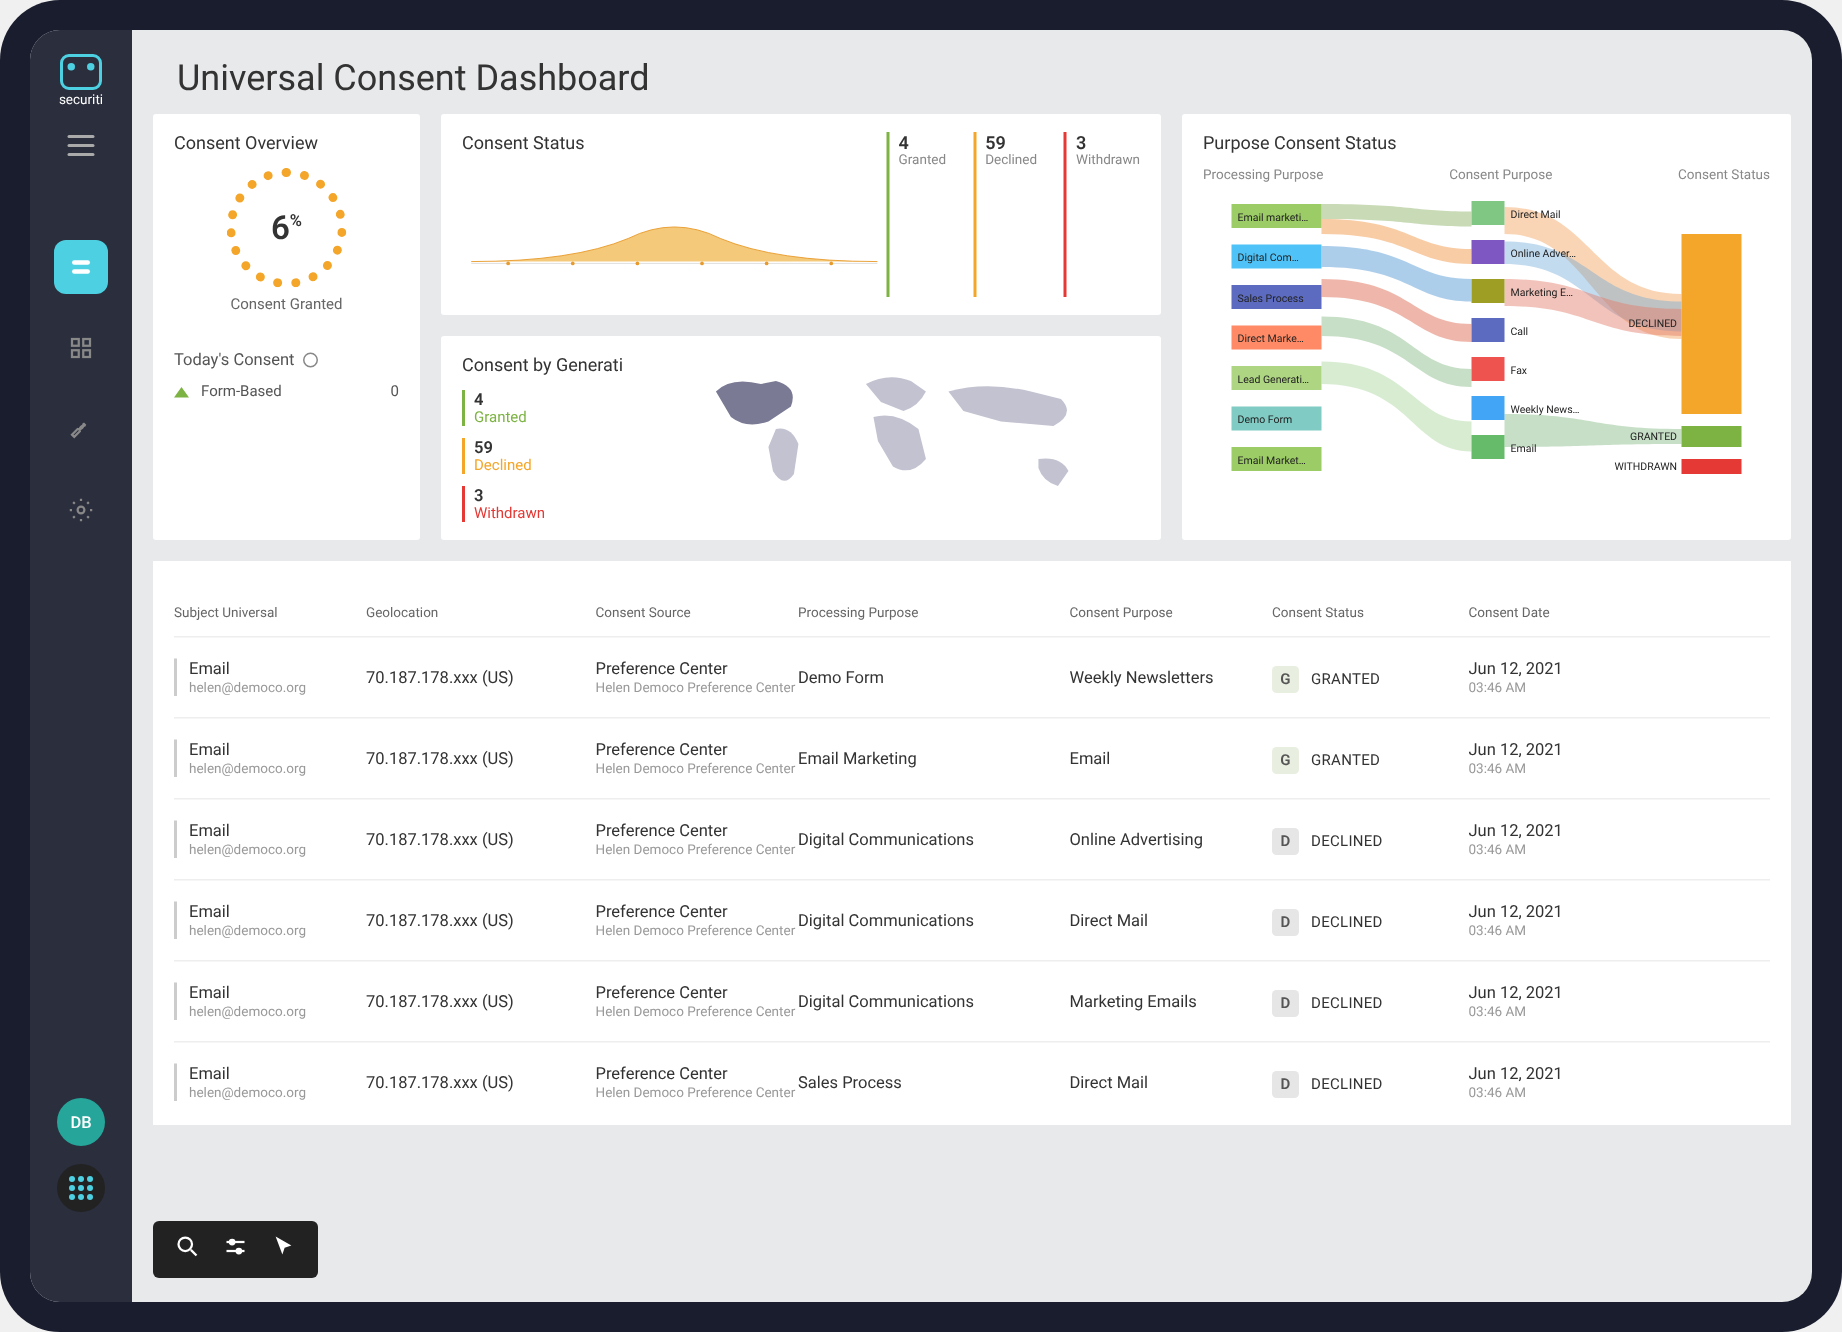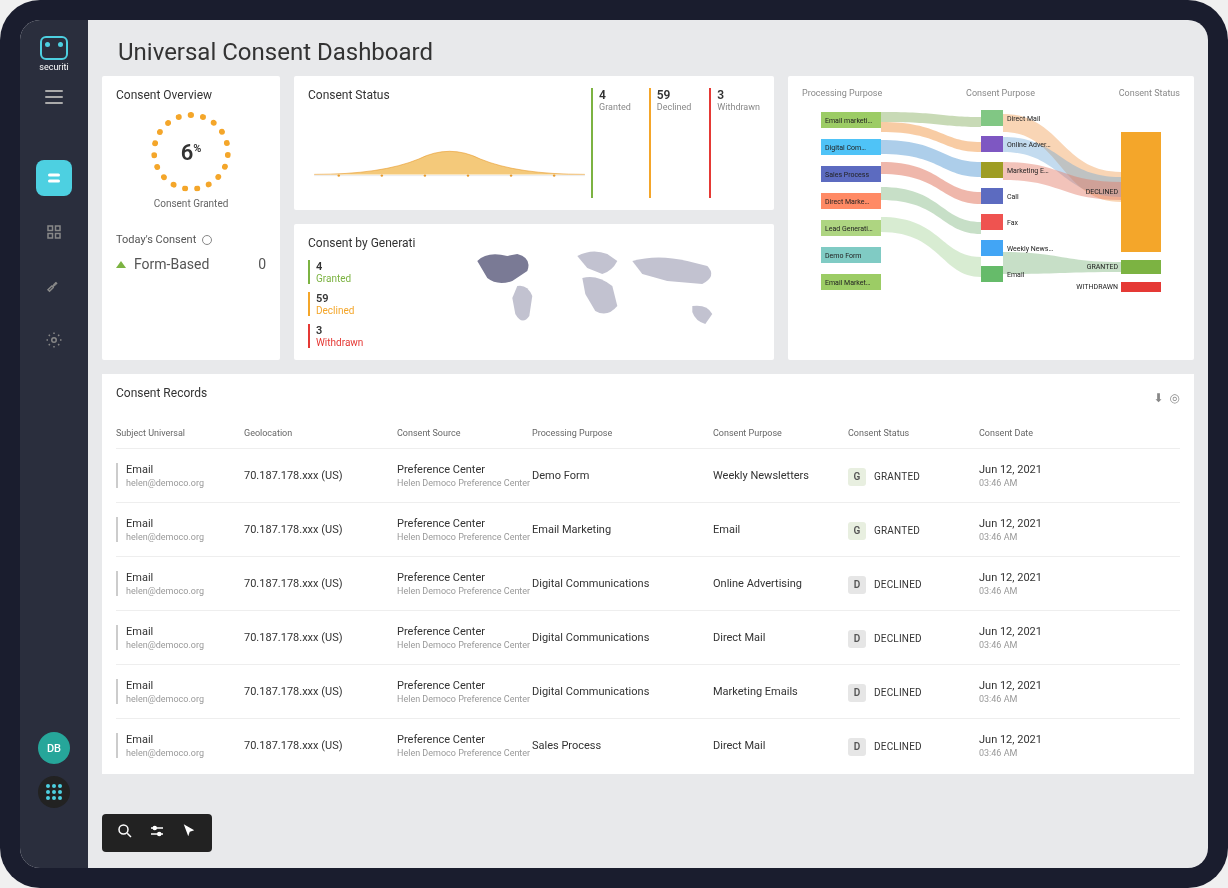--- a/index.html
+++ b/index.html
@@ -29,21 +29,21 @@
 .cards-row { display: flex; gap: 14px; padding: 0 14px; }
 .card { background: #fff; border-radius: 2px; padding: 12px 14px; }
 .card-title { font-size: 12px; color: #333; margin-bottom: 10px; }
 .overview-card { width: 178px; }
 .gauge { width: 80px; height: 80px; margin: 8px auto 6px; border-radius: 50%; border: 6px dotted #f4a62a; display: flex; align-items: center; justify-content: center; position: relative; }
 .gauge-value { font-size: 22px; font-weight: 600; color: #333; }
 .gauge-pct { font-size: 11px; vertical-align: super; }
 .gauge-label { text-align: center; font-size: 10px; color: #666; }
 .today-row { margin-top: 24px; display: flex; align-items: center; gap: 6px; font-size: 11px; color: #555; }
 .clock { width: 10px; height: 10px; border: 1px solid #888; border-radius: 50%; }
-.form-row { display: flex; align-items: center; justify-content: space-between; margin-top: 10px; font-size: 14px; color: #555; }
+.form-row { display: flex; align-items: center; justify-content: space-between; margin-top: 10px; font-size: 10px; color: #555; }
 .tri-up { width: 0; height: 0; border-left: 5px solid transparent; border-right: 5px solid transparent; border-bottom: 7px solid #7cb342; }
 .mid-col { width: 480px; display: flex; flex-direction: column; gap: 14px; }
 .status-card { display: flex; justify-content: space-between; }
 .stats { display: flex; gap: 18px; }
 .stat { border-left: 2px solid; padding-left: 6px; }
 .stat.green { border-color: #7cb342; }
 .stat.orange { border-color: #f4a62a; }
 .stat.red { border-color: #e53935; }
 .stat-num { font-size: 12px; font-weight: 600; color: #333; }
 .stat-label { font-size: 9px; color: #888; }
@@ -229,20 +229,21 @@
             <path d="M120 20 Q135 12 150 18 L160 25 Q155 35 145 38 L130 32 Z"></path>
             <path d="M125 42 Q140 38 155 50 L160 70 Q150 82 138 75 L128 58 Z"></path>
             <path d="M175 25 Q200 18 230 25 L250 30 Q260 40 245 48 L210 45 L185 38 Z"></path>
             <path d="M235 70 Q250 68 255 78 L248 88 Q238 85 235 76 Z"></path>
           </g>
         </svg>
       </div>
     </div>
 
     <div class="card sankey-card">
+      <div class="card-title">Purpose Consent Status</div>
       <div class="sankey-cols">
         <span>Processing Purpose</span>
         <span>Consent Purpose</span>
         <span>Consent Status</span>
       </div>
       <svg class="sankey" viewBox="0 0 340 200">
         <defs>
           <linearGradient id="lg1">
                   <stop offset="0%" stop-color="#9ccc65" stop-opacity="0.5"></stop>
                   <stop offset="100%" stop-color="#4fc3f7" stop-opacity="0.4"></stop>
@@ -298,27 +299,20 @@
                 <rect x="300" y="158" width="40" height="14" fill="#7cb342"></rect>
                 <text x="297" y="167" font-size="7" fill="#222" text-anchor="end">GRANTED</text>
                 <rect x="300" y="180" width="40" height="10" fill="#e53935"></rect>
                 <text x="297" y="187" font-size="7" fill="#222" text-anchor="end">WITHDRAWN</text>
               </g>
       </svg>
     </div>
   </div>
 
   <div class="records-card">
-    <div class="records-header">
-      <div class="card-title">Consent Records</div>
-      <div class="records-icons">
-        <span>⬇</span>
-        <span>◎</span>
-      </div>
-    </div>
     <div class="table-head">
       <div class="col1">Subject Universal</div>
       <div class="col2">Geolocation</div>
       <div class="col3">Consent Source</div>
       <div class="col4">Processing Purpose</div>
       <div class="col5">Consent Purpose</div>
       <div class="col6">Consent Status</div>
       <div class="col7">Consent Date</div>
     </div>
     <div id="table-body">

